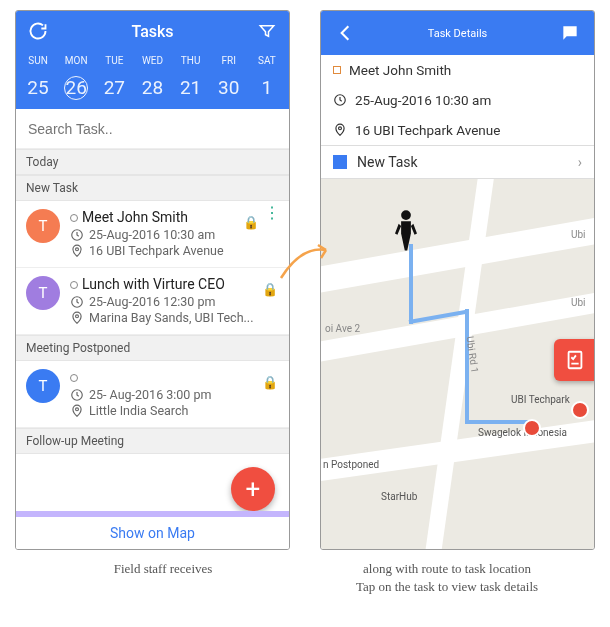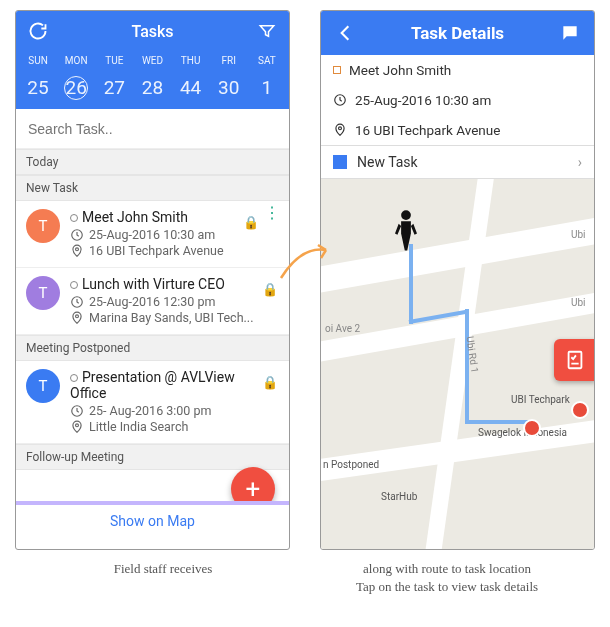--- a/index.html
+++ b/index.html
@@ -25,25 +25,25 @@
   .avatar.purple { background: #a07de0; }
   .avatar.blue { background: #3a7bf2; }
   .task-body { flex: 1; font-size: 13px; color: #444; }
   .task-body .t-title { font-size: 14px; color: #222; margin-bottom: 2px; }
   .task-body .t-row { display: flex; align-items: center; gap: 5px; margin-bottom: 1px; color: #666; font-size: 12.5px; }
   .bullet { width: 8px; height: 8px; border: 1.5px solid #888; border-radius: 50%; display: inline-block; margin-right: 4px; }
   .lock { color: #333; font-size: 13px; margin-left: 6px; }
   .dots { color: #2a8; font-size: 16px; margin-left: 4px; line-height: 8px; letter-spacing: -1px; cursor: pointer; }
   .task-right { display: flex; flex-direction: column; align-items: center; justify-content: center; gap: 4px; padding-top: 6px; }
   .fab { position: absolute; right: 14px; bottom: 38px; width: 44px; height: 44px; border-radius: 50%; background: #f04e40; color: #fff; display: flex; align-items: center; justify-content: center; font-size: 26px; box-shadow: 0 3px 6px rgba(0,0,0,.3); cursor: pointer; }
-  .bottom-link { position: absolute; bottom: 12px; left: 0; right: 0; text-align: center; padding: 8px; font-size: 14px; color: #3a7bf2; border-top: 4px solid #c4b5fd; background: #fff; cursor: pointer; }
+  .bottom-link { position: absolute; bottom: 0; left: 0; right: 0; text-align: center; padding: 8px; font-size: 14px; color: #3a7bf2; border-top: 6px solid #c4b5fd; background: #fff; cursor: pointer; }
   .scroll-area { flex: 1; overflow: hidden; position: relative; }
   
   .detail-header { background: #3a7bf2; color: #fff; display: flex; align-items: center; justify-content: space-between; padding: 10px 12px; }
-  .detail-header .title { font-size: 17px; font-weight: 700; }
+  .detail-header .title { font-size: 11px; font-weight: 400; }
   .detail-row { display: flex; align-items: center; gap: 8px; padding: 7px 12px; font-size: 13.5px; color: #333; }
   .sq-bullet { width: 8px; height: 8px; border: 1.5px solid #e08a3c; display: inline-block; }
   .status-row { display: flex; align-items: center; padding: 8px 12px; border-top: 1px solid #ddd; border-bottom: 1px solid #ddd; font-size: 14px; color: #333; cursor: pointer; }
   .status-sq { width: 14px; height: 14px; background: #3a7bf2; margin-right: 10px; }
   .chev { margin-left: auto; color: #999; }
   .map { flex: 1; position: relative; background: #eceae3; overflow: hidden; }
   .map .road { position: absolute; background: #fff; }
   .map .route { position: absolute; background: #7bb1f0; }
   .map .label { position: absolute; font-size: 10px; color: #888; white-space: nowrap; }
   .map .person { position: absolute; left: 70px; top: 30px; font-size: 36px; color: #111; }
@@ -84,21 +84,21 @@
         <div class="day-cell">WED</div>
         <div class="day-cell">THU</div>
         <div class="day-cell">FRI</div>
         <div class="day-cell">SAT</div>
       </div>
       <div class="calendar-row days-nums">
         <div class="day-cell">25</div>
         <div class="day-cell selected">26</div>
         <div class="day-cell">27</div>
         <div class="day-cell">28</div>
-        <div class="day-cell">44</div>
+        <div class="day-cell">21</div>
         <div class="day-cell">30</div>
         <div class="day-cell">1</div>
       </div>
     </div>
     <div class="search">
       <input placeholder="Search Task.." style="">
     </div>
     <div class="scroll-area">
       <div class="section-label">Today</div>
       <div class="section-label">New Task</div>
@@ -150,21 +150,21 @@
         <div class="task-right">
           <span class="lock">🔒</span>
         </div>
       </div>
 
       <div class="section-label">Meeting Postponed</div>
 
       <div class="task">
         <div class="avatar blue">T</div>
         <div class="task-body">
-          <div class="t-title"><span class="bullet"></span><span>Presentation @ AVLView Office</span></div>
+          <div class="t-title"><span class="bullet"></span></div>
           <div class="t-row">
               <svg class="mini-icon" viewBox="0 0 24 24" fill="none" stroke="#666" stroke-width="2">
                 <circle cx="12" cy="12" r="9"></circle>
                 <path d="M12 7v5l3 2"></path>
               </svg>
               <span>25- Aug-2016 3:00 pm</span>
             </div>
           <div class="t-row">
               <svg class="mini-icon" viewBox="0 0 24 24" fill="none" stroke="#666" stroke-width="2">
                 <path d="M12 21s-7-6-7-12a7 7 0 0 1 14 0c0 6-7 12-7 12z"></path>

